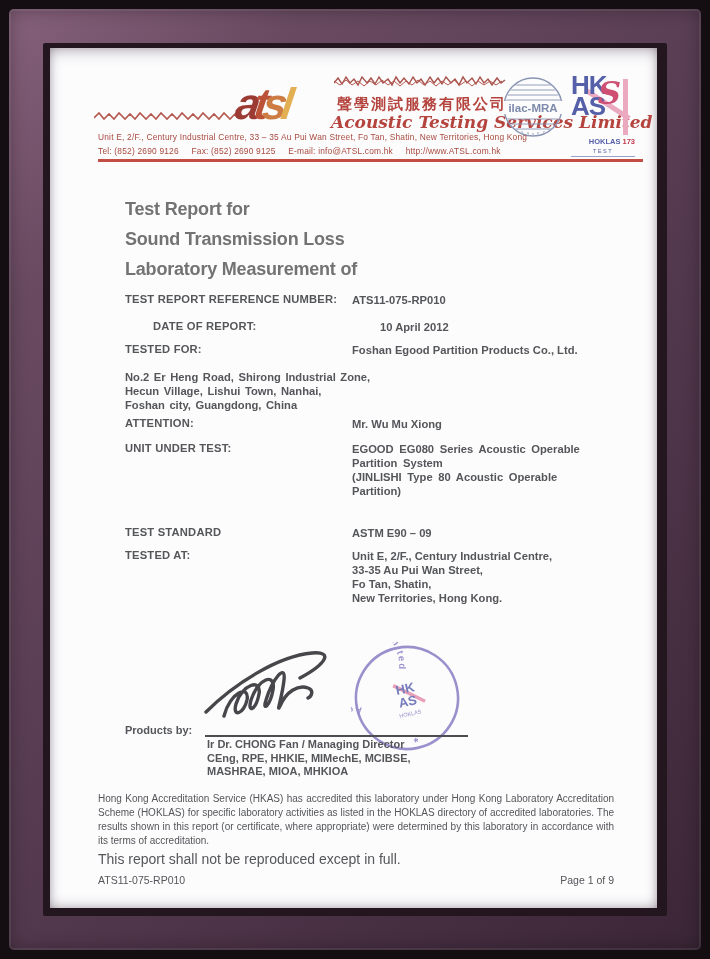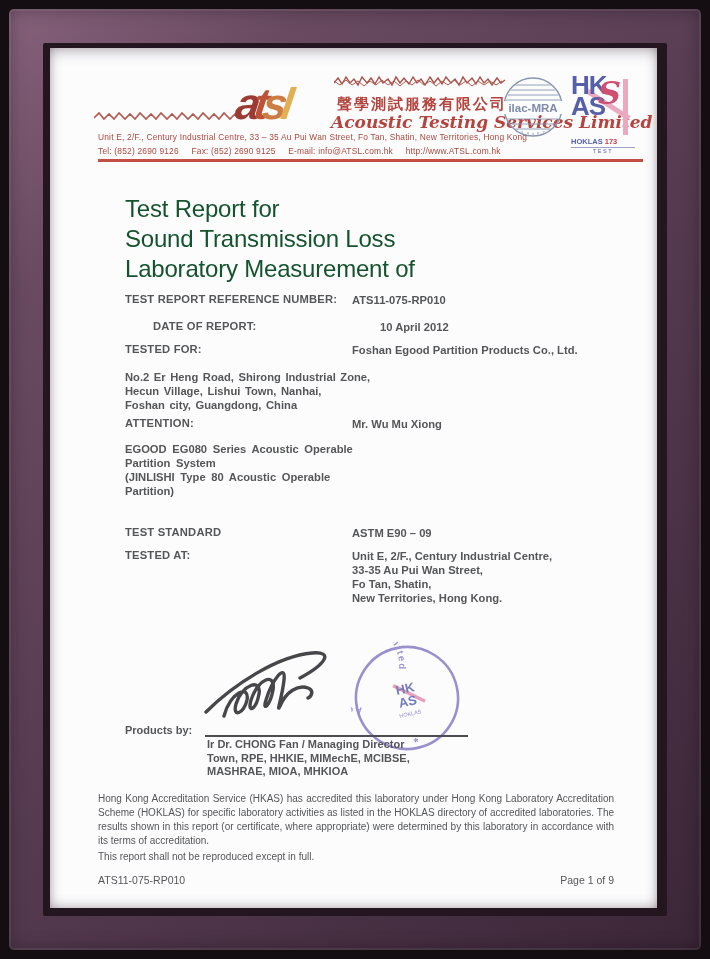--- a/index.html
+++ b/index.html
@@ -28,47 +28,47 @@
   .addr2{left:48px;top:98px;font-size:8.4px;color:#a8493e;white-space:pre;letter-spacing:.2px;}
   .redrule{left:48px;top:111px;width:545px;height:2.5px;background:#c24e44;}
   .ilac{left:452px;top:28px;}
   .hkas{left:521px;top:27px;width:78px;}
   .hkas-letters{position:relative;font:800 26px/21px "Liberation Sans",sans-serif;color:#5560a8;
       letter-spacing:-1px;}
   .hkas-pink-diag{position:absolute;left:16px;top:13px;width:52px;height:5px;background:#eba9c0;
       transform:rotate(33deg);transform-origin:left top;}
   .hkas-pink-bar{position:absolute;left:52px;top:4px;width:5px;height:56px;background:#eba9c0;}
   .hkas-s{position:absolute;left:27px;top:2px;font:italic 700 32px/32px "DejaVu Serif",serif;color:#cf4f72;}
-  .hoklas{position:absolute;left:0;top:62px;width:64px;text-align:left;font-size:7.5px;font-weight:700;
-      color:#5560a8;border-bottom:1px solid #9aa2cc;padding-bottom:1px;}
+  .hoklas{position:absolute;left:0;top:62px;width:64px;text-align:right;font-size:7.5px;font-weight:700;
+      color:#5560a8;border-bottom:1px solid #9aa2cc;padding-bottom:10px;}
   .hoklas .num{color:#c23b4e;}
   .hoklas-sub{position:absolute;left:0;top:73px;width:64px;text-align:center;font-size:5.5px;
       color:#5560a8;letter-spacing:1.5px;}
 
   
-  .title{left:75px;top:146px;font-size:24px;line-height:30px;font-weight:400;color:#14532d;
+  .title{left:75px;top:146px;font-size:18px;line-height:30px;font-weight:700;color:#737373;
       letter-spacing:-.2px;}
   .frow{left:75px;width:492px;display:flex;}
   .lbl{width:227px;flex:none;font-size:11.2px;font-weight:700;color:#55565a;letter-spacing:.2px;}
   .val{width:263px;flex:none;font-size:11.2px;line-height:14px;font-weight:700;color:#55565a;
       white-space:pre-line;}
   .stretch{word-spacing:2.5px;}
   .stretch2{word-spacing:1.5px;}
 
   
   .approved{left:75px;top:676px;font-size:11px;font-weight:700;color:#55565a;}
   .sigline{left:155px;top:687px;width:263px;border-top:2px solid #4c4c51;}
   .sig{left:150px;top:598px;}
   .stamp{left:300px;top:593px;transform:rotate(-12deg);opacity:.85;}
   .nameblock{left:157px;top:690px;font-size:11px;line-height:13.5px;font-weight:700;color:#55565a;}
 
   
   .footerpara{left:48px;top:744px;width:516px;font-size:10px;line-height:14px;color:#55565a;
       text-align:justify;}
-  .note{left:48px;top:803px;font-size:10px;color:#55565a;}
+  .note{left:48px;top:803px;font-size:14px;color:#55565a;}
   .bottomrow{left:48px;top:826px;width:516px;display:flex;justify-content:space-between;
       font-size:10.5px;color:#55565a;}
 </style>
 </head>
 <body>
 
 <div class="scene">
   <div class="frame-bevel"></div>
   <div class="frame-lip"></div>
 
@@ -144,20 +144,21 @@
       <div class="lbl"></div>
       <div class="val stretch2">No.2 Er Heng Road, Shirong Industrial Zone,
 Hecun Village, Lishui Town, Nanhai,
 Foshan city, Guangdong, China</div>
     </div>
     <div class="abs frow" style="top:369px;">
       <div class="lbl">ATTENTION:</div>
       <div class="val">Mr. Wu Mu Xiong</div>
     </div>
     <div class="abs frow" style="top:394px;">
+      <div class="lbl">UNIT UNDER TEST:</div>
       <div class="val stretch">EGOOD EG080 Series Acoustic Operable
 Partition System
 (JINLISHI Type 80 Acoustic Operable
 Partition)</div>
     </div>
     <div class="abs frow" style="top:478px;">
       <div class="lbl">TEST STANDARD</div>
       <div class="val">ASTM E90 – 09</div>
     </div>
     <div class="abs frow" style="top:501px;">
@@ -184,21 +185,21 @@
       <text x="57" y="52" text-anchor="middle" font-size="13" font-weight="bold" fill="#5f67b0" font-family="Liberation Sans, sans-serif">HK</text>
       <text x="57" y="65" text-anchor="middle" font-size="13" font-weight="bold" fill="#5f67b0" font-family="Liberation Sans, sans-serif">AS</text>
       <text x="57" y="75" text-anchor="middle" font-size="5.5" fill="#8a7ec4" font-family="Liberation Sans, sans-serif">HOKLAS</text>
       <text x="57" y="106" text-anchor="middle" font-size="12" font-weight="bold" fill="#8a7ec4" font-family="Liberation Sans, sans-serif">*</text>
     </svg>
 
     <div class="abs approved">Products by:</div>
     <div class="abs sigline"></div>
     <div class="abs nameblock">
       <div>Ir Dr. CHONG Fan / Managing Director</div>
-      <div>Town, RPE, HHKIE, MIMechE, MCIBSE,</div>
+      <div>CEng, RPE, HHKIE, MIMechE, MCIBSE,</div>
       <div>MASHRAE, MIOA, MHKIOA</div>
     </div>
 
     <div class="abs footerpara">Hong Kong Accreditation Service (HKAS) has accredited this laboratory under Hong Kong Laboratory Accreditation Scheme (HOKLAS) for specific laboratory activities as listed in the HOKLAS directory of accredited laboratories. The results shown in this report (or certificate, where appropriate) were determined by this laboratory in accordance with its terms of accreditation.</div>
     <div class="abs note">This report shall not be reproduced except in full.</div>
     <div class="abs bottomrow">
       <span>ATS11-075-RP010</span>
       <span>Page 1 of 9</span>
     </div>
 

